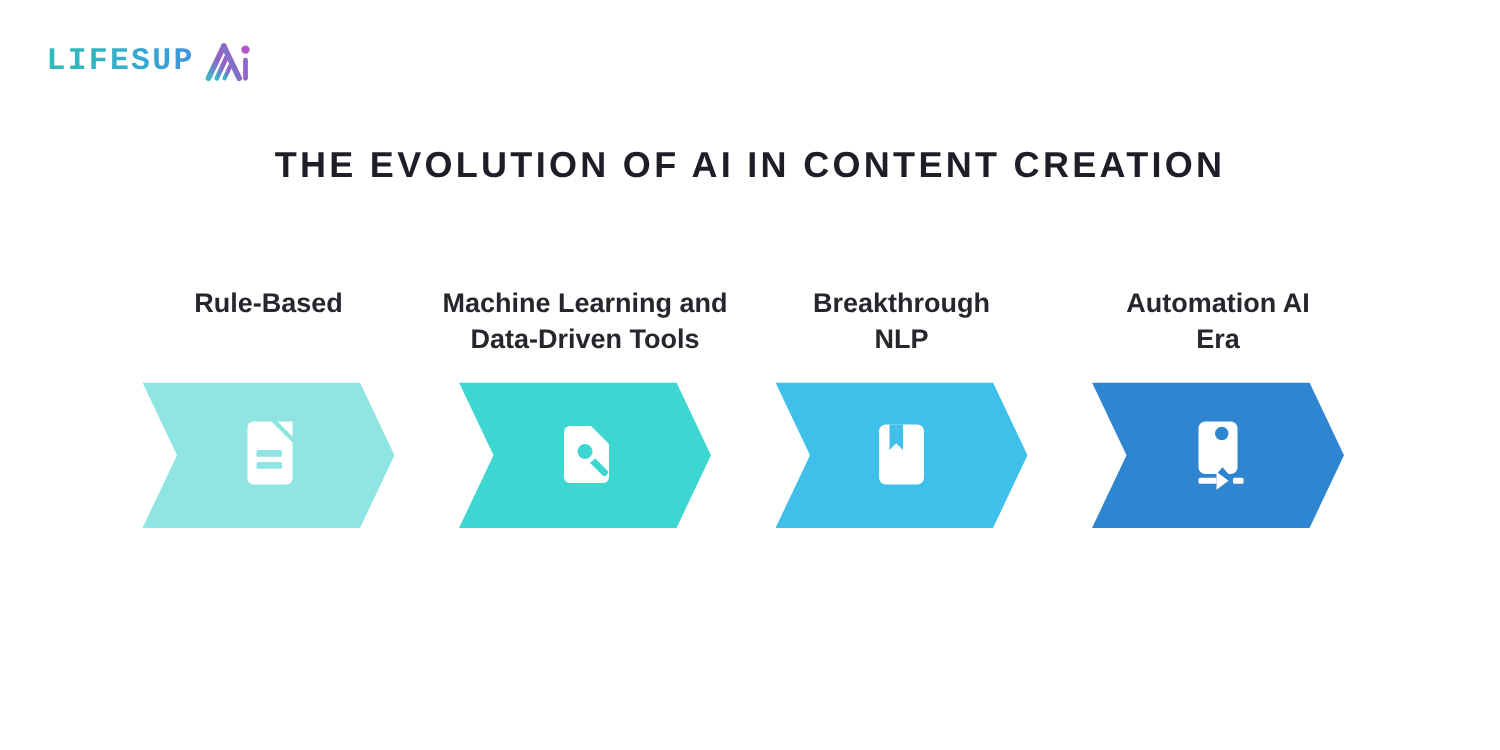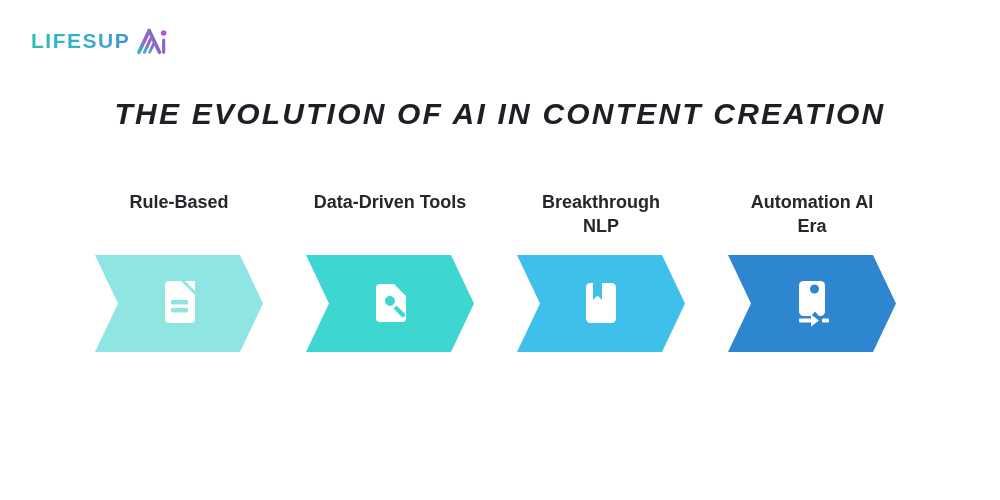--- a/index.html
+++ b/index.html
@@ -1,33 +1,32 @@
 <!DOCTYPE html>
 <html><head>
 <meta charset="utf-8">
 <style>
   html,body{margin:0;padding:0;background:#ffffff;}
   .canvas{
     position:relative;width:1000px;height:500px;background:#ffffff;
     font-family:"Liberation Sans",sans-serif;overflow:hidden;
   }
   
-  .logo{position:absolute;left:31px;top:27px;display:flex;align-items:center;gap:6px;}
+  .logo{position:absolute;left:31px;top:27px;display:flex;align-items:center;gap:6px;font-family:Liberation Mono, monospace;}
   .logo-text{
     font-size:21px;font-weight:bold;letter-spacing:1.5px;
     background:linear-gradient(90deg,#2ABDB6 0%,#35AECB 55%,#3F92DE 100%);
     -webkit-background-clip:text;background-clip:text;color:transparent;
   }
   .logo-mark{display:block;}
   
   .title{
     position:absolute;left:0;right:0;top:97px;text-align:center;
-    font-size:30px;font-weight:800;letter-spacing:2.2px;color:#1E1E26;
+    font-size:24px;font-weight:800;letter-spacing:2.2px;color:#1E1E26;
     white-space:nowrap;
-    font-style:italic;
   }
   
   .stage{position:absolute;top:188px;width:168px;height:164px;}
   .stage-label{
     position:absolute;top:2px;left:50%;transform:translateX(-50%);
     width:260px;text-align:center;color:#26262C;
     font-size:18px;font-weight:700;line-height:24px;
   }
   .arrow-svg{position:absolute;top:67px;left:0;}
   .s0{left:95px;} .s1{left:306px;} .s2{left:517px;} .s3{left:728px;}
@@ -68,20 +67,21 @@
         <path fill="#ffffff" d="M74 26 H86 L100 40 V64 a4 4 0 0 1 -4 4 H74 a4 4 0 0 1 -4 -4 V30 a4 4 0 0 1 4 -4 Z"></path>
         <polygon fill="#ffffff" points="90,26 100,26 100,36"></polygon>
         <rect x="76" y="45" width="17" height="4.5" rx="1" fill="#8EE5E2"></rect>
         <rect x="76" y="53" width="17" height="4.5" rx="1" fill="#8EE5E2"></rect>
       </g>
     </svg>
   </div>
 
   <div class="stage s1">
     <div class="stage-label">
+      <div>Machine Learning and</div>
       <div>Data-Driven Tools</div>
     </div>
     <svg class="arrow-svg" width="168" height="97" viewBox="0 0 168 97">
       <polygon points="0,0 145,0 168,48.5 145,97 0,97 23,48.5" fill="#3DD6D1"></polygon>
       <g>
         <path fill="#ffffff" d="M74 29 H88 L100 41 V63 a4 4 0 0 1 -4 4 H74 a4 4 0 0 1 -4 -4 V33 a4 4 0 0 1 4 -4 Z"></path>
         <line x1="89" y1="52" x2="97" y2="60" stroke-width="4.5" stroke-linecap="round" stroke="#3DD6D1"></line>
         <circle cx="84" cy="46" r="6.5" stroke="#ffffff" stroke-width="3" fill="#3DD6D1"></circle>
       </g>
     </svg>

